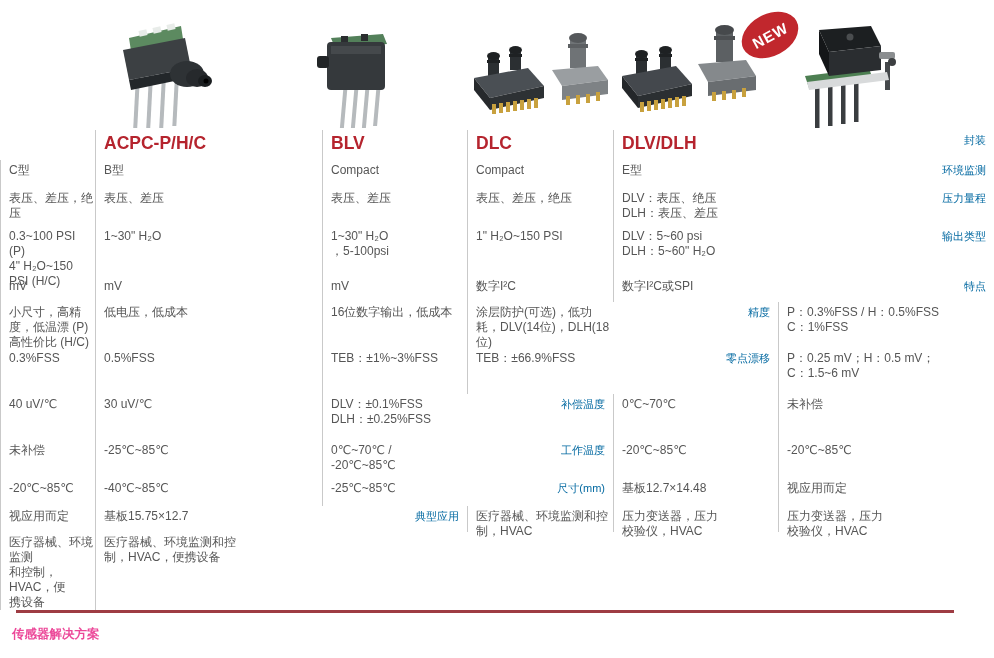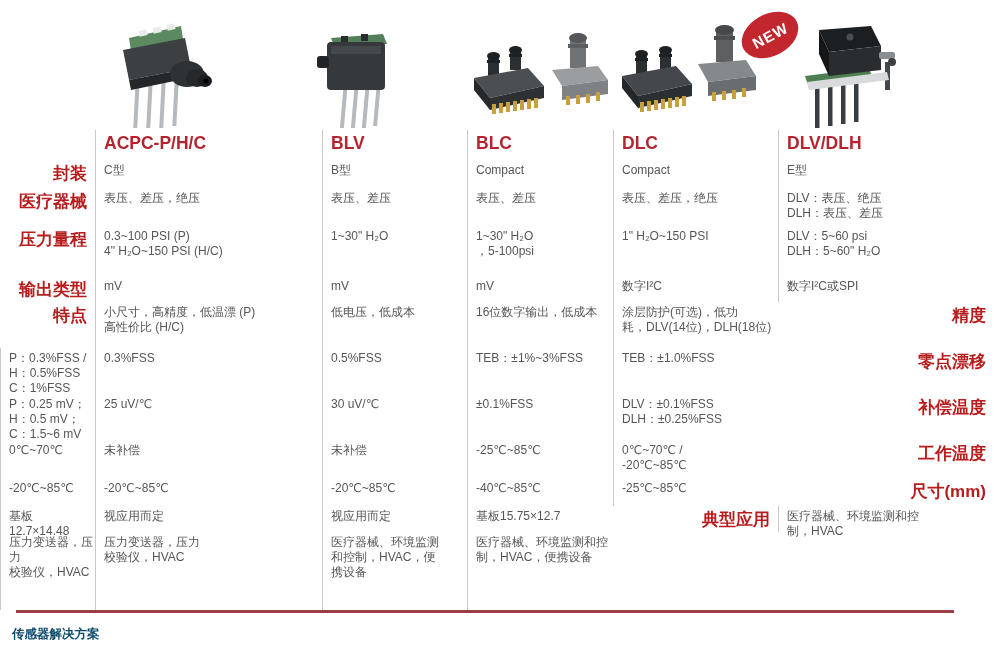--- a/index.html
+++ b/index.html
@@ -20,37 +20,37 @@
   .new-badge span { color:#fff; font-weight:bold; font-size:15px; letter-spacing:1px; }
 
   
   .grid {
     position:absolute; top:130px; left:0; width:994px; height:480px;
     display:grid;
     grid-template-columns:95px 227px 145px 146px 165px 216px;
     grid-template-rows:30px 28px 38px 50px 26px 46px 46px 46px 38px 28px 26px 78px;
   }
   .rlabel {
-    color:#b91c1c; font-weight:bold; font-size:17px;
+    color:#0369a1; font-weight:normal; font-size:11px;
     text-align:right; padding:4px 8px 0 0; line-height:1.2;
     white-space:nowrap;
   }
   .cell {
     border-left:1px solid #c9c9c9;
     color:#565656; font-size:12px; line-height:1.25;
     padding:3px 2px 0 8px; white-space:pre-line; overflow:visible;
   }
   .cell.title {
     color:#b5242e; font-weight:bold; font-size:17.5px; padding-top:3px;
     white-space:nowrap;
   }
 
   
   .rule { position:absolute; left:16px; top:610px; width:938px; height:3px; background:#9e3c43; }
-  .footer-text { position:absolute; left:12px; top:626px; color:#0c4a6e; font-size:12.5px; font-weight:bold; }
+  .footer-text { position:absolute; left:12px; top:626px; color:#ec4899; font-size:12.5px; font-weight:bold; }
 </style>
 </head>
 <body>
 
 <div class="page">
 
   <div class="img-band">
 
     <svg class="product" style="left:95px; top:18px;" width="120" height="112" viewBox="0 0 120 112">
       <rect x="44" y="52" width="4" height="58" fill="#b6babd" transform="skewX(-3)"></rect>
@@ -165,32 +165,31 @@
     <div class="new-badge">
       <span>NEW</span>
     </div>
   </div>
 
   <div class="grid">
 
     <div class="rlabel"></div>
     <div class="cell title">ACPC-P/H/C</div>
     <div class="cell title">BLV</div>
-    <div class="cell title">BLC</div>
     <div class="cell title">DLC</div>
     <div class="cell title">DLV/DLH</div>
 
     <div class="rlabel">封装</div>
     <div class="cell">C型</div>
     <div class="cell">B型</div>
     <div class="cell">Compact</div>
     <div class="cell">Compact</div>
     <div class="cell">E型</div>
 
-    <div class="rlabel">医疗器械</div>
+    <div class="rlabel">环境监测</div>
     <div class="cell">表压、差压，绝压</div>
     <div class="cell">表压、差压</div>
     <div class="cell">表压、差压</div>
     <div class="cell">表压、差压，绝压</div>
     <div class="cell">DLV：表压、绝压
 DLH：表压、差压</div>
 
     <div class="rlabel">压力量程</div>
     <div class="cell">0.3~100 PSI (P)
 4" H₂O~150 PSI (H/C)</div>
@@ -215,28 +214,27 @@
     <div class="cell">16位数字输出，低成本</div>
     <div class="cell">涂层防护(可选)，低功
 耗，DLV(14位)，DLH(18位)</div>
 
     <div class="rlabel">精度</div>
     <div class="cell">P：0.3%FSS / H：0.5%FSS
 C：1%FSS</div>
     <div class="cell">0.3%FSS</div>
     <div class="cell">0.5%FSS</div>
     <div class="cell">TEB：±1%~3%FSS</div>
-    <div class="cell">TEB：±1.0%FSS</div>
+    <div class="cell">TEB：±66.9%FSS</div>
 
     <div class="rlabel">零点漂移</div>
     <div class="cell">P：0.25 mV；H：0.5 mV；
 C：1.5~6 mV</div>
-    <div class="cell">25 uV/℃</div>
+    <div class="cell">40 uV/℃</div>
     <div class="cell">30 uV/℃</div>
-    <div class="cell">±0.1%FSS</div>
     <div class="cell">DLV：±0.1%FSS
 DLH：±0.25%FSS</div>
 
     <div class="rlabel">补偿温度</div>
     <div class="cell">0℃~70℃</div>
     <div class="cell">未补偿</div>
     <div class="cell">未补偿</div>
     <div class="cell">-25℃~85℃</div>
     <div class="cell">0℃~70℃ /
 -20℃~85℃</div>

